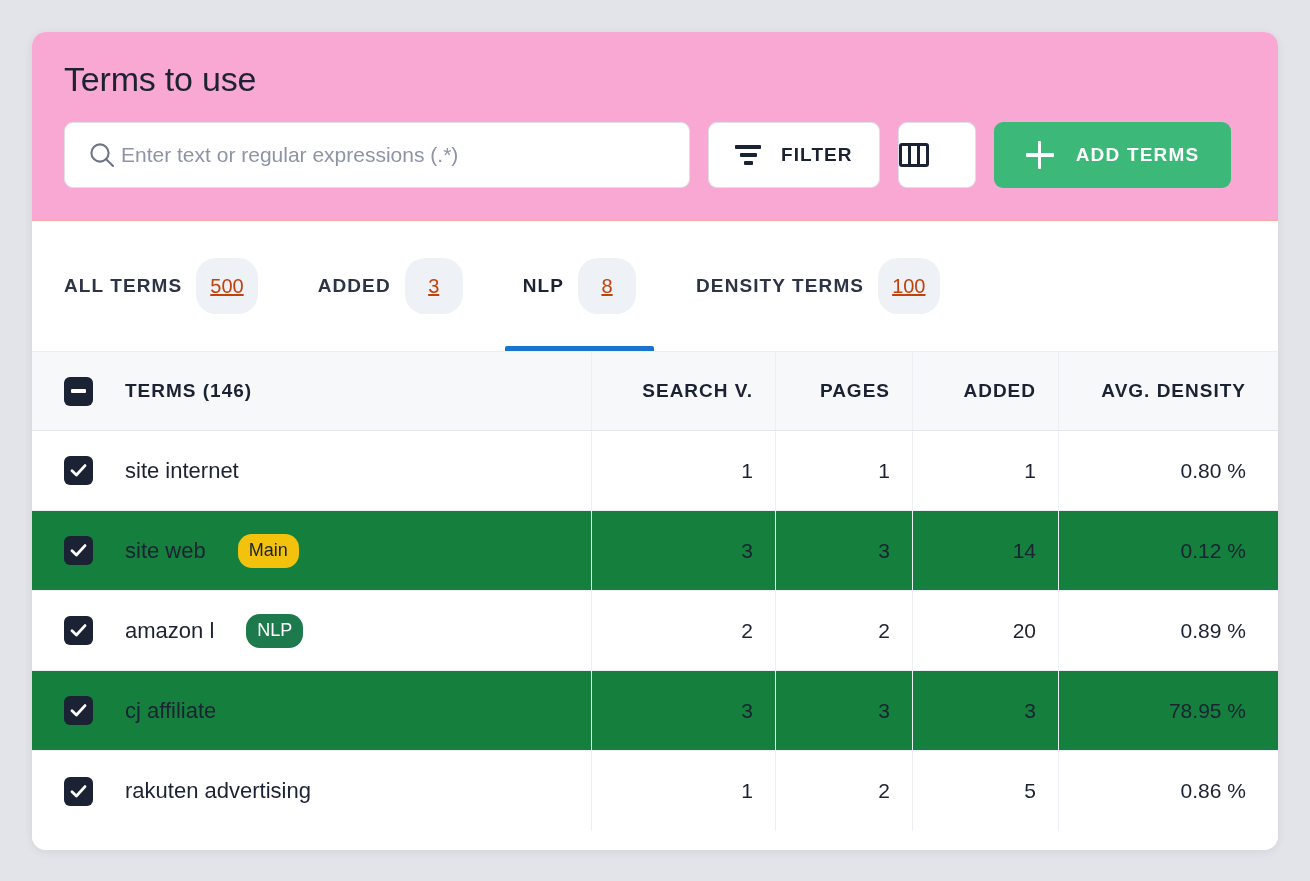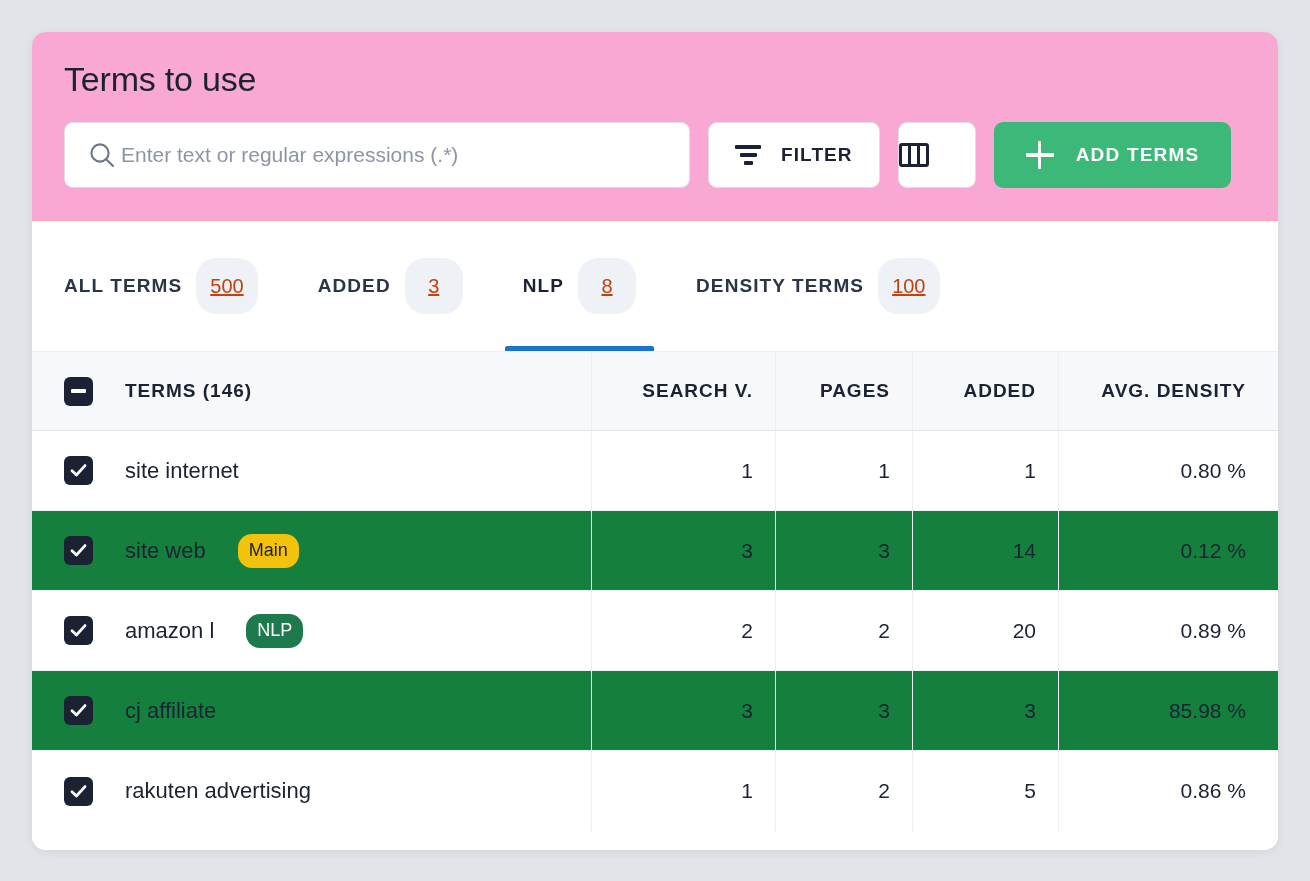--- a/index.html
+++ b/index.html
@@ -439,21 +439,21 @@
           <span class="checkbox">
             <svg width="19" height="19" viewBox="0 0 19 19" fill="none">
               <path d="M3 9.8 L7.4 14 L16 4.6" stroke="#fff" stroke-width="2.8" stroke-linecap="round" stroke-linejoin="round"></path>
             </svg>
           </span>
           <span class="term-name">cj affiliate</span>
         </div>
         <div class="cell col-num col-sv">3</div>
         <div class="cell col-num col-pages">3</div>
         <div class="cell col-num col-count">3</div>
-        <div class="cell col-num col-density">85.98 %</div>
+        <div class="cell col-num col-density">78.95 %</div>
       </div>
 
       <div class="row tbody-row odd">
         <div class="cell col-terms">
           <span class="checkbox">
             <svg width="19" height="19" viewBox="0 0 19 19" fill="none">
               <path d="M3 9.8 L7.4 14 L16 4.6" stroke="#fff" stroke-width="2.8" stroke-linecap="round" stroke-linejoin="round"></path>
             </svg>
           </span>
           <span class="term-name">rakuten advertising</span>

